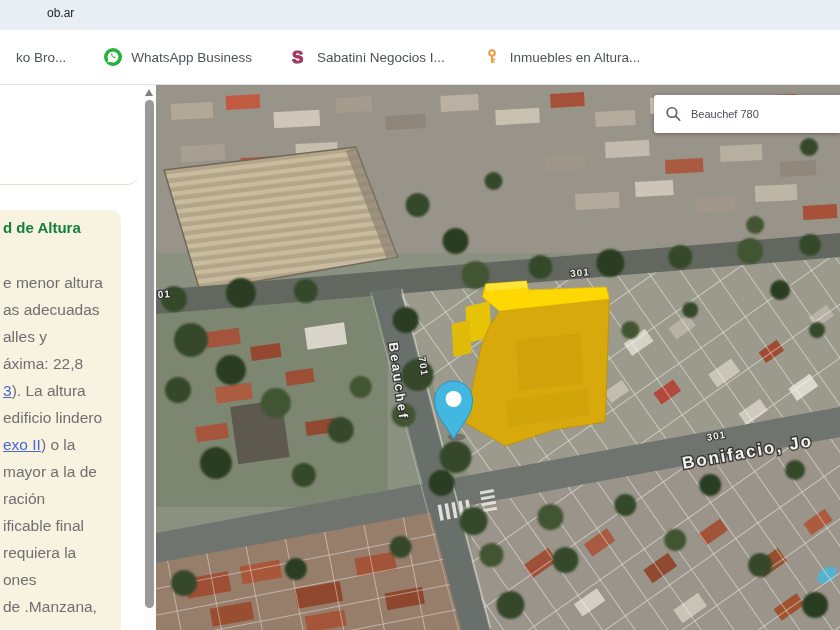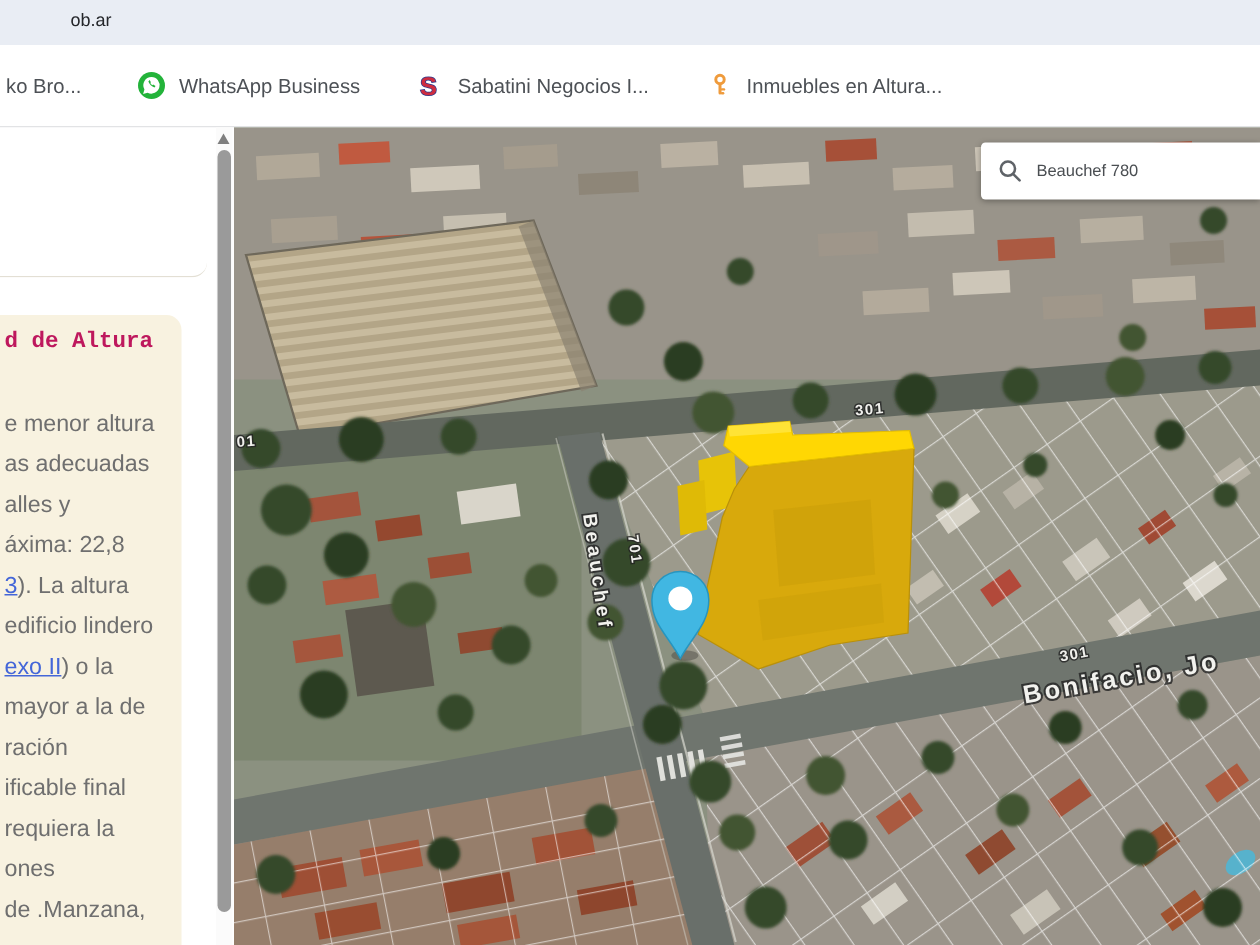--- a/index.html
+++ b/index.html
@@ -6,34 +6,34 @@
   *{box-sizing:border-box;}
   .screen{position:relative;width:840px;height:630px;overflow:hidden;
           font-family:"Liberation Sans",sans-serif;background:#fff;}
 
   
   .urlbar{position:absolute;top:0;left:0;width:840px;height:30px;background:#e9edf4;}
   .urlbar span{position:absolute;left:7px;top:6px;font-size:12px;color:#24262a;margin-left:40px;}
   .bmbar{position:absolute;top:30px;left:0;width:840px;height:55px;background:#fff;
          border-bottom:1px solid #e2e3e5;display:flex;align-items:center;}
   .bm{display:flex;align-items:center;gap:9px;margin-right:38px;white-space:nowrap;cursor:pointer;}
-  .bm:first-child{margin-left:4px;}
+  .bm:first-child{margin-left:16px;}
   .bm-label{font-size:13.5px;color:#4d5156;}
   .bm-ic{width:18px;height:18px;display:inline-flex;flex:none;}
 
   
   .content{position:absolute;top:85px;left:0;width:840px;height:545px;display:flex;}
 
   
   .sidebar{position:relative;width:156px;height:545px;background:#fff;flex:none;}
   .card-edge{position:absolute;top:0;left:0;width:138px;height:100px;
              border-bottom:1px solid #e3dfd4;border-bottom-right-radius:10px;}
   .info-panel{position:absolute;top:125px;left:0;width:121px;bottom:-8px;
               background:#f8f2e0;border-radius:0 10px 0 0;padding:8px 0 0 3px;overflow:hidden;}
-  .ip-title{font-size:15px;font-weight:bold;color:#be185d;margin:0 0 31px 0;line-height:20px;font-family:Liberation Mono, monospace;}
+  .ip-title{font-size:15px;font-weight:bold;color:#15803d;margin:0 0 31px 0;line-height:20px;}
   .sl{font-size:15.5px;color:#6f6f6f;line-height:27px;height:27px;white-space:nowrap;}
   .lnk{color:#4466d8;text-decoration:underline;cursor:pointer;}
 
   
   .sb-scroll{position:absolute;top:0;right:1px;width:11px;height:545px;background:#fbfbfb;}
   .sb-arrow{position:absolute;top:4px;left:1px;width:0;height:0;
             border-left:4.5px solid transparent;border-right:4.5px solid transparent;
             border-bottom:7px solid #7f7f7f;}
   .sb-thumb{position:absolute;top:15px;left:1px;width:9px;height:508px;background:#9a9a9a;border-radius:5px;}
 

